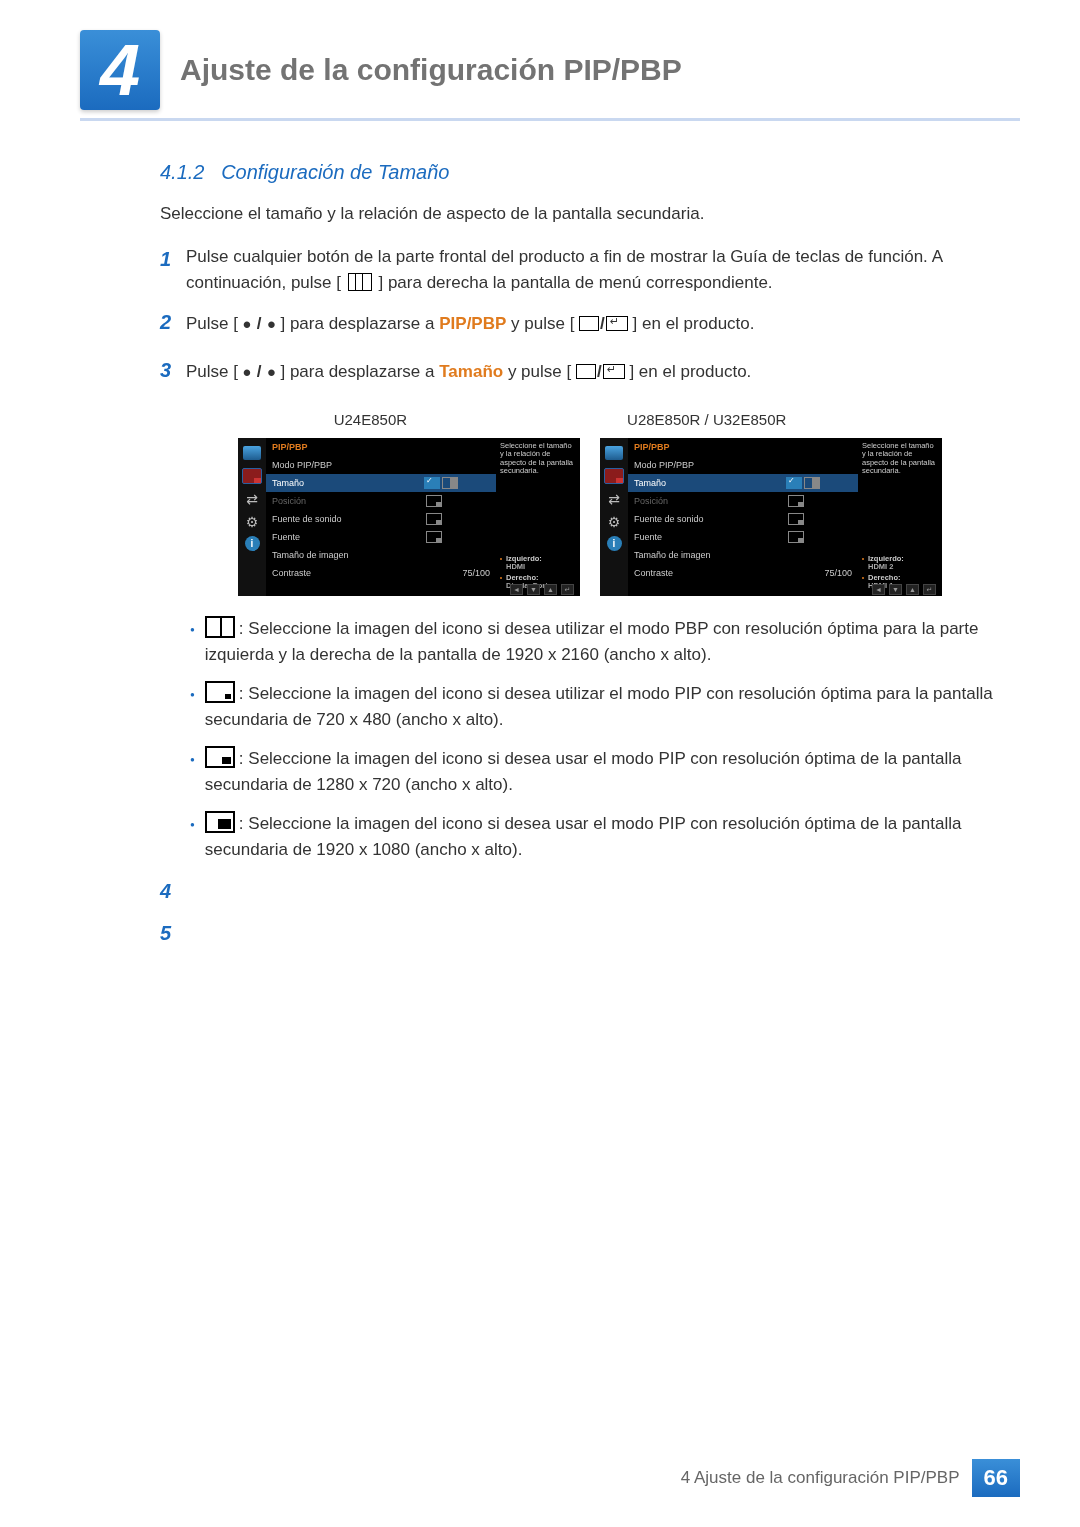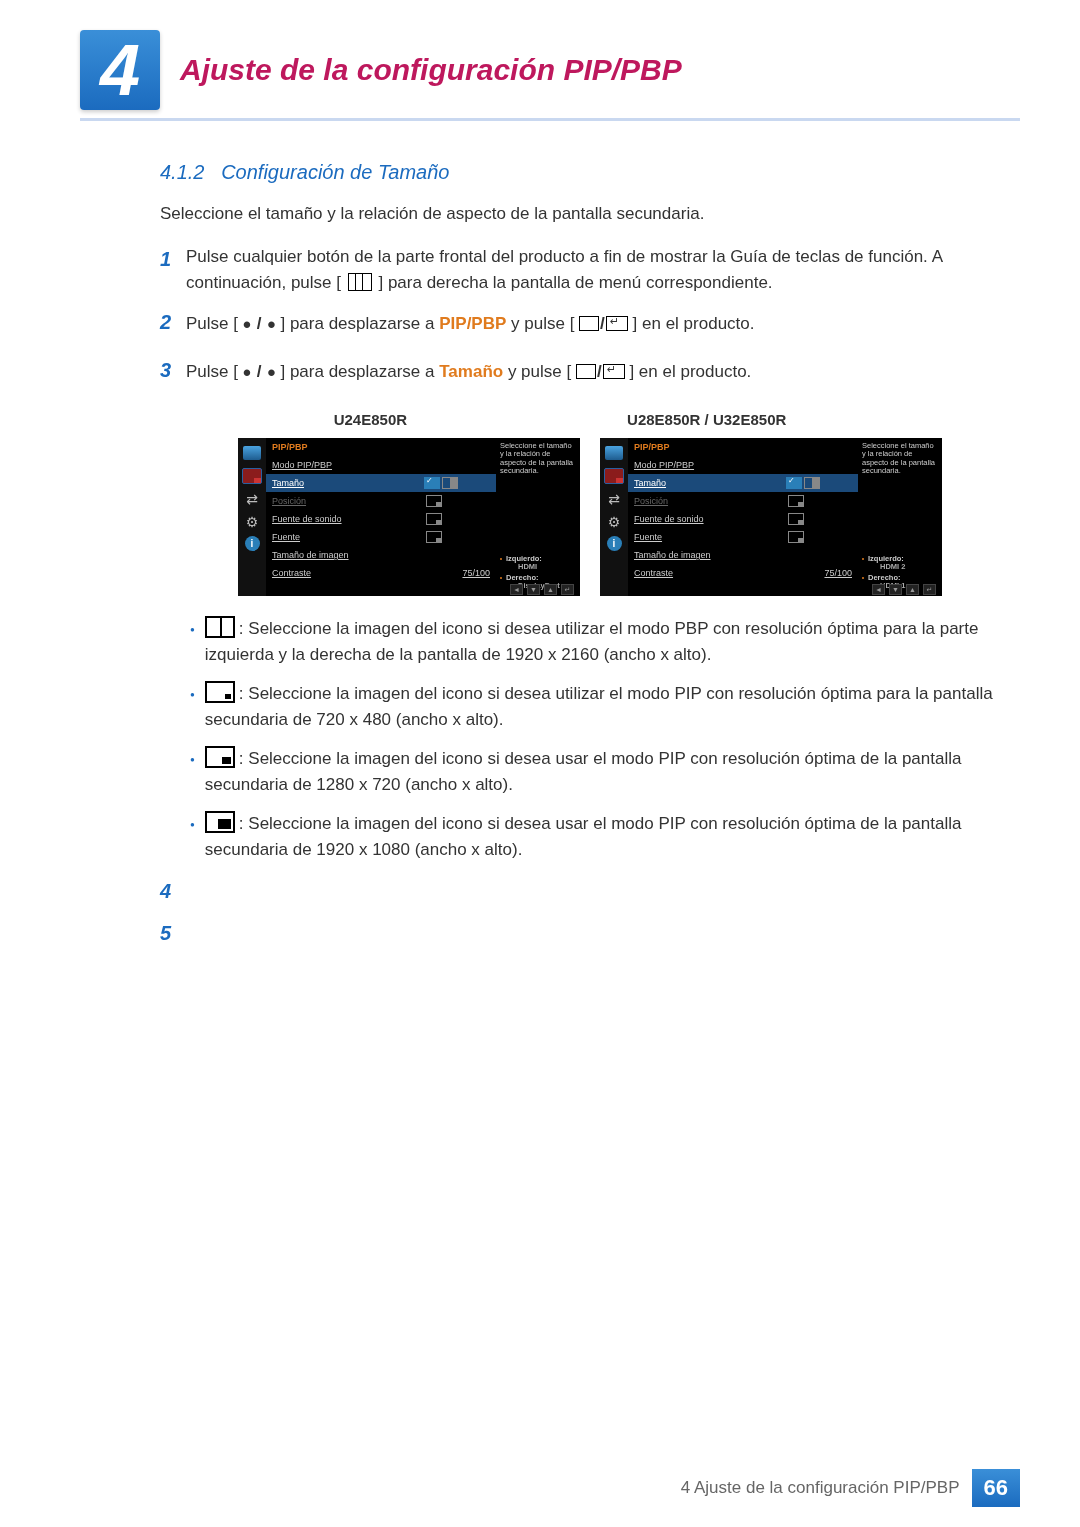--- a/index.html
+++ b/index.html
@@ -34,24 +34,23 @@
     font-weight: bold;
     font-style: italic;
     display: flex;
     align-items: center;
     justify-content: center;
     border-radius: 4px;
     margin-right: 20px;
     box-shadow: 0 2px 4px rgba(0,0,0,0.2);
   }
   .chaptitle {
-    color: #be185d;
+    color: #737373;
     font-size: 30px;
     font-weight: bold;
-    font-style: italic;
   }
   .section-title {
     color: #1b6bbf;
     font-size: 20px;
     margin-left: 60px;
     margin-bottom: 20px;
     font-style: italic;
   }
   .intro {
     margin-left: 60px;
@@ -95,21 +94,21 @@
     display:inline-block; width:18px; height:13px; border:1.5px solid #000;
     vertical-align:-2px;
   }
   .ii-enter {
     display:inline-block; width:20px; height:13px; border:1.5px solid #000;
     position:relative; vertical-align:-2px;
   }
   .ii-enter::after{content:"↵";position:absolute;left:3px;top:-4px;font-size:11px;}
   .model-row {
     display:flex; justify-content:center; gap:220px;
-    font-weight:bold; font-size:15px; margin:20px 0 10px;
+    font-weight:normal; font-size:15px; margin:20px 0 10px;
   }
   .osd-row {
     display:flex; gap:20px; justify-content:center;
     margin-left: 60px;
   }
   
   .osd {
     width: 342px;
     background: #000;
     display:flex;
@@ -128,58 +127,57 @@
   .side-pip { background: #8b1c1c; position:relative; border:1px solid #2a5fa0;}
   .side-pip::after{content:"";position:absolute;right:0;bottom:0;width:7px;height:5px;background:#c33;}
   .side-arrows { color:#bbb; font-size:14px; text-align:center; line-height:14px; }
   .side-gear { color:#bbb; font-size:14px; text-align:center; }
   .side-info { width:15px;height:15px;border-radius:50%;background:#2a7fb8;color:#fff;display:flex;align-items:center;justify-content:center;font-weight:bold;font-size:10px;}
   .osd-main { flex:1; padding-bottom: 14px; }
   .osd-title { color:#e07b1e; font-size:9px; padding:4px 6px; font-weight:bold; }
   .osd-rows .orow {
     display:flex; align-items:center; padding:2px 6px; height:14px;
     justify-content: space-between;
-    text-decoration: underline;
   }
   .orow.sel { background:#1b4a7a; color:#fff; }
   .orow.dim { color:#666; }
   .orow .lbl { flex:1; }
   .orow .val { width:66px; height:10px; display:flex; align-items:center; justify-content:flex-start; }
   .orow .checkbox { width:14px;height:10px;border:1px solid #888;position:relative;display:inline-block;}
   .orow .checkbox.checked{background:#2a7fb8;border-color:#2a7fb8;}
   .orow .checkbox.checked::after{content:"✓";color:#fff;font-size:8px;position:absolute;left:1px;top:-2px;}
   .orow .sizeopt { display:inline-block;width:14px;height:10px;border:1px solid #888;margin-left:2px;position:relative;}
   .orow .sizeopt::after{content:"";position:absolute;background:#888;}
   .orow .sizeopt.half::after{left:50%;top:0;bottom:0;right:0;}
   .orow .sizeopt.br::after{right:0;bottom:0;width:5px;height:4px;}
   .osd-help { width:76px; padding:4px 4px; font-size:7.5px; line-height:1.1; display:flex; flex-direction:column; justify-content:space-between; }
   .osd-help .hp-mid ul{list-style:none;margin:0;padding:0;font-weight:bold;}
   .osd-help .hp-mid li{position:relative;padding-left:6px;margin-bottom:2px;}
   .osd-help .hp-mid li::before{content:"";position:absolute;left:0;top:3px;width:2px;height:2px;background:#e07b1e;border-radius:50%;}
-  .osd-help .hp-mid .sub{color:#aaa;margin-left:12px;}
+  .osd-help .hp-mid .sub{color:#aaa;}
   .osd-nav {
     position:absolute; bottom:1px; right:6px;
     display:flex; gap:4px;
   }
   .osd-nav span { width:11px;height:9px;background:#222;border:1px solid #444;color:#999;font-size:7px;display:flex;align-items:center;justify-content:center;}
   
   .bullets { margin-left: 90px; margin-top:20px; font-size:17px; }
   .bullet { display:flex; gap:10px; margin-bottom:14px; line-height:1.5; }
   .bullet .dot { color:#1b6bbf; font-size:8px; margin-top:8px; flex-shrink:0;}
   .ic-box {
     display:inline-block; width:26px; height:18px; border:2px solid #000; background:#fff;
     position:relative; vertical-align:-4px; margin-right:4px;
   }
   .ic-box.split::before{content:"";position:absolute;left:50%;top:0;bottom:0;width:2px;background:#000;}
   .ic-box.pip-sm::after{content:"";position:absolute;right:2px;bottom:2px;width:6px;height:5px;background:#000;}
   .ic-box.pip-md::after{content:"";position:absolute;right:2px;bottom:2px;width:9px;height:7px;background:#000;}
   .ic-box.pip-lg::after{content:"";position:absolute;right:2px;bottom:2px;width:13px;height:10px;background:#000;}
   
   .footer {
-    position:absolute; bottom:20px; right:60px;
+    position:absolute; bottom:30px; right:60px;
     display:flex; align-items:center; gap:12px;
     font-size:17px; color:#666;
   }
   .footer .pg {
     background: linear-gradient(180deg,#3a8fd8,#1b6bbf);
     color:#fff; font-weight:bold; padding:6px 12px; font-size:22px;
   }
 </style>
 </head>
 <body>

